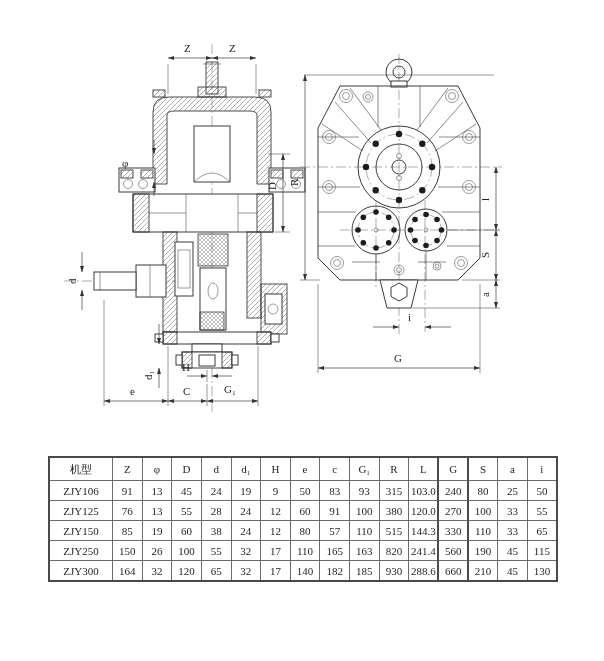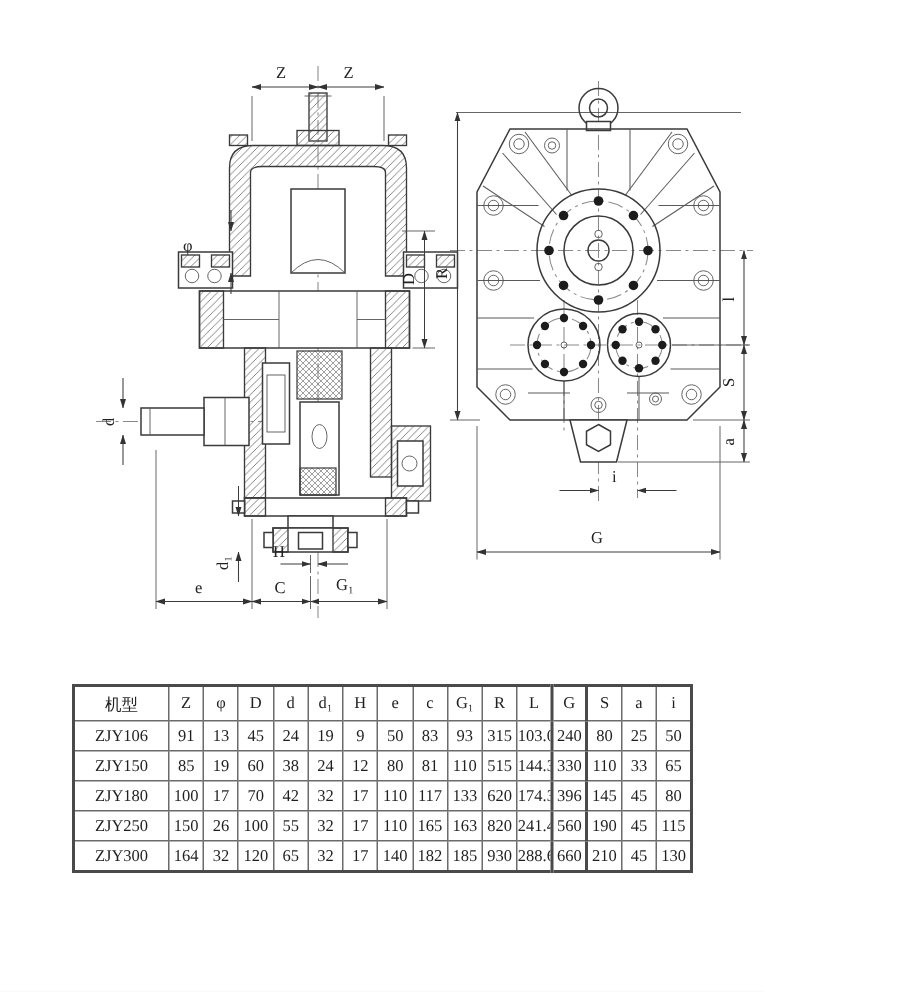--- a/index.html
+++ b/index.html
@@ -9,21 +9,21 @@
   #dwg text{font-family:"Liberation Serif","DejaVu Sans",serif;font-size:11px;fill:#222;}
   .ol{fill:#fff;stroke:#3a3a3a;stroke-width:1;}
   .nf{fill:none;stroke:#3a3a3a;stroke-width:1;}
   .thin{fill:none;stroke:#555;stroke-width:.6;}
   .rib{fill:none;stroke:#5a5a5a;stroke-width:.7;}
   .dim{fill:none;stroke:#3c3c3c;stroke-width:.7;}
   .cl{fill:none;stroke:#8a8a8a;stroke-width:.7;stroke-dasharray:10 3 2 3;}
   .hf{fill:url(#h1);stroke:#3a3a3a;stroke-width:.9;}
   .xf{fill:url(#h2);stroke:#3a3a3a;stroke-width:.8;}
   .bolt{fill:#1c1c1c;stroke:none;}
-  #spec-table{position:absolute;left:48px;top:456px;width:414px;border-collapse:collapse;
+  #spec-table{position:absolute;left:48px;top:456px;width:510px;border-collapse:collapse;
       table-layout:fixed;font-size:11px;color:#1f1f1f;background:#fff;}
   #spec-table th,#spec-table td{border:1px solid #6b6b6b;text-align:center;vertical-align:middle;
       padding:0;height:19px;font-weight:normal;overflow:hidden;white-space:nowrap;}
   #spec-table thead th{height:22px;}
   #spec-table{border:2px solid #4a4a4a;}
   #spec-table .c0{width:62px;}
   #spec-table .thick{border-right-width:2px;border-right-color:#4a4a4a;}
 </style>
 </head>
 <body>
@@ -321,54 +321,54 @@
           <td class="">83</td>
           <td class="">93</td>
           <td class="">315</td>
           <td class="thick">103.0</td>
           <td class="thick">240</td>
           <td class="">80</td>
           <td class="">25</td>
           <td class="">50</td>
         </tr>
         <tr>
+          <td class="c0 ">ZJY125</td>
+          <td class="">76</td>
+          <td class="">13</td>
+          <td class="">55</td>
+          <td class="">28</td>
+          <td class="">24</td>
+          <td class="">12</td>
+          <td class="">60</td>
+          <td class="">91</td>
+          <td class="">100</td>
+          <td class="">380</td>
+          <td class="thick">120.0</td>
+          <td class="thick">270</td>
+          <td class="">100</td>
+          <td class="">33</td>
+          <td class="">55</td>
+        </tr>
+        <tr>
           <td class="c0 ">ZJY150</td>
           <td class="">85</td>
           <td class="">19</td>
           <td class="">60</td>
           <td class="">38</td>
           <td class="">24</td>
           <td class="">12</td>
           <td class="">80</td>
-          <td class="">81</td>
+          <td class="">57</td>
           <td class="">110</td>
           <td class="">515</td>
           <td class="thick">144.3</td>
           <td class="thick">330</td>
           <td class="">110</td>
           <td class="">33</td>
           <td class="">65</td>
-        </tr>
-        <tr>
-          <td class="c0 ">ZJY180</td>
-          <td class="">100</td>
-          <td class="">17</td>
-          <td class="">70</td>
-          <td class="">42</td>
-          <td class="">32</td>
-          <td class="">17</td>
-          <td class="">110</td>
-          <td class="">117</td>
-          <td class="">133</td>
-          <td class="">620</td>
-          <td class="thick">174.3</td>
-          <td class="thick">396</td>
-          <td class="">145</td>
-          <td class="">45</td>
-          <td class="">80</td>
         </tr>
         <tr>
           <td class="c0 ">ZJY250</td>
           <td class="">150</td>
           <td class="">26</td>
           <td class="">100</td>
           <td class="">55</td>
           <td class="">32</td>
           <td class="">17</td>
           <td class="">110</td>

